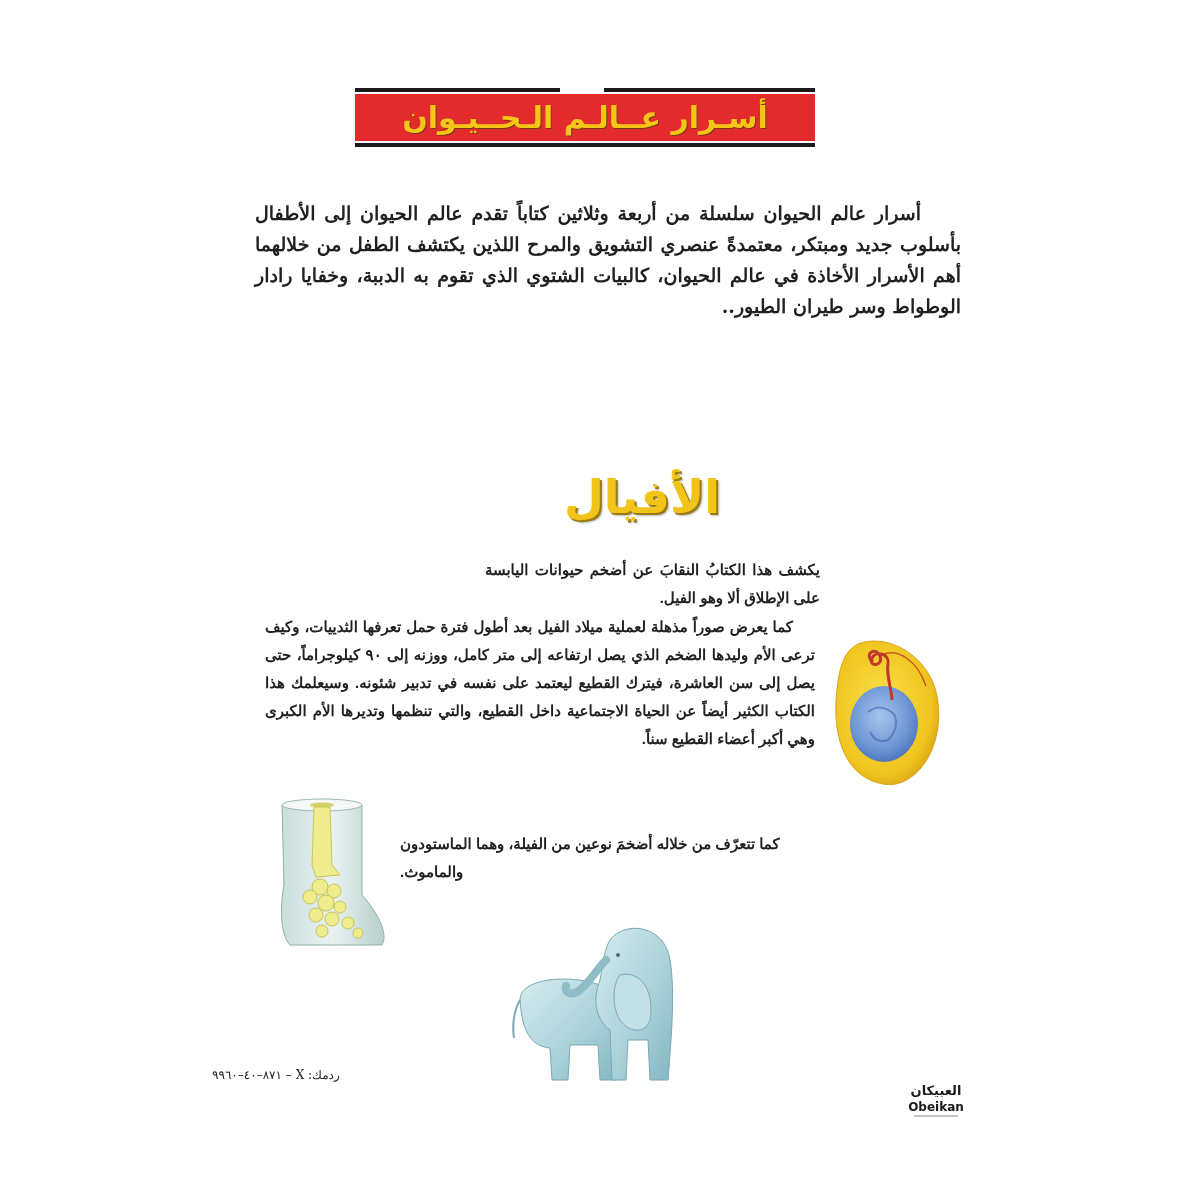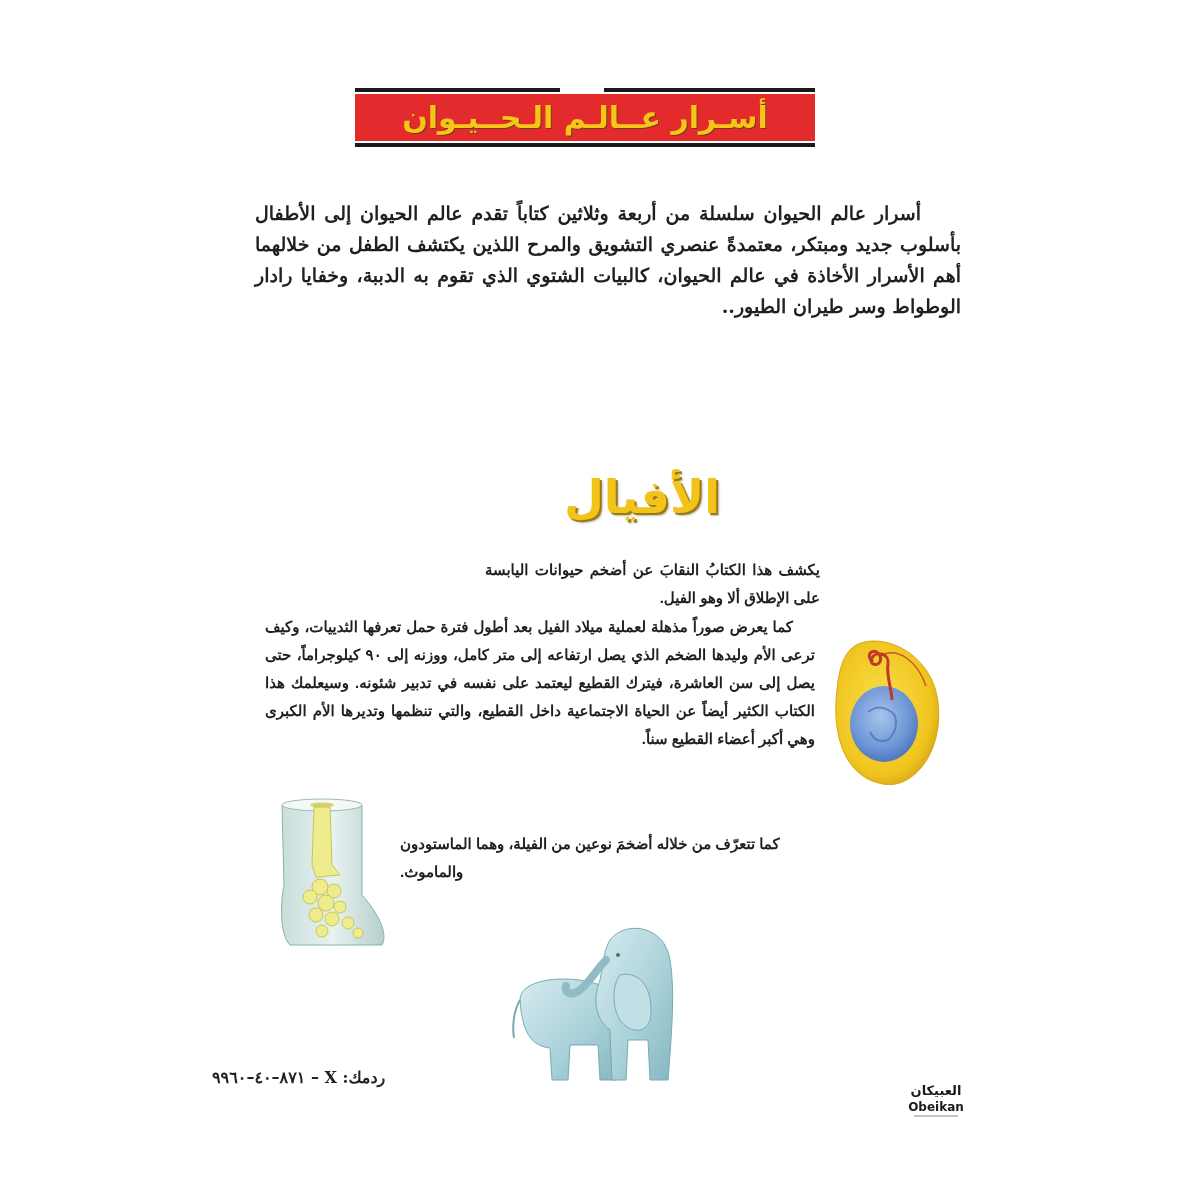--- a/index.html
+++ b/index.html
@@ -156,22 +156,22 @@
       width: 180px;
       height: 165px;
     }
 
     
     .isbn {
       position: absolute;
       left: 212px;
       top: 1068px;
       direction: rtl;
-      font-size: 16px;
-      font-weight: bold;
+      font-size: 12px;
+      font-weight: normal;
       color: #231f20;
       white-space: nowrap;
     }
     .publisher-logo {
       position: absolute;
       left: 908px;
       top: 1077px;
       width: 56px;
       height: 44px;
     }

